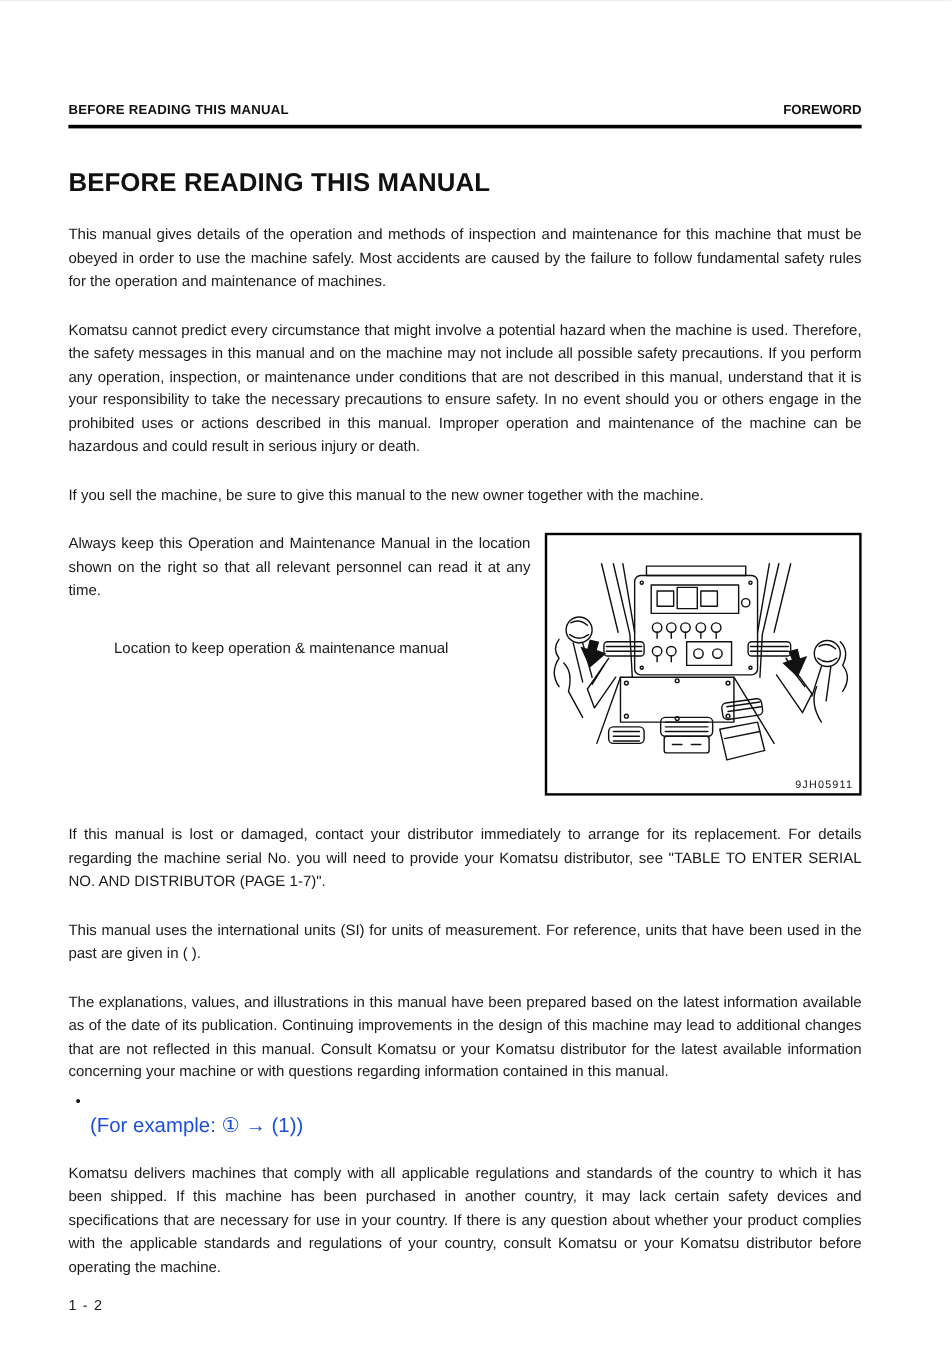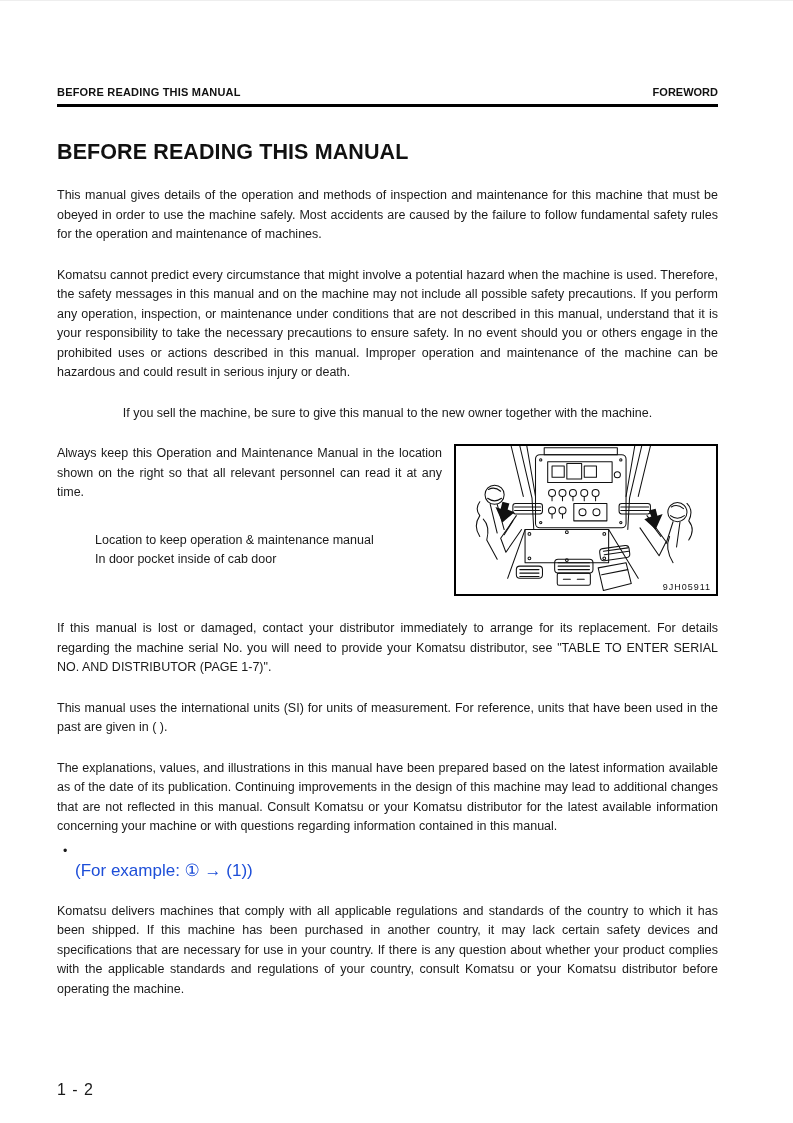--- a/index.html
+++ b/index.html
@@ -51,30 +51,30 @@
 
   
   p.body-text {
     font-size: 12.5px;
     line-height: 19.5px;
     text-align: justify;
     margin-top: 21px;
     margin-bottom: 19px;
     color: #1a1a1a;
   }
-  p.no-justify { text-align: center; }
+  p.no-justify { text-align: left; }
 
   .figure-section { margin-bottom: 0; }
   .figure-section::after { content: ""; display: block; clear: both; }
 
   .figure-box {
     float: right;
     position: relative;
     width: 264px;
-    height: 152px;
+    height: 219px;
     border: 2px solid #000;
     margin-left: 12px;
     margin-bottom: 2px;
     background: #fff;
   }
   .figure-box svg { display: block; width: 100%; height: 100%; }
   .figure-code {
     position: absolute;
     right: 5px;
     bottom: 2px;
@@ -122,21 +122,21 @@
     letter-spacing: 0.5px;
     white-space: nowrap;
     pointer-events: none;
   }
 
   
   .page-number {
     position: absolute;
     left: 57px;
     top: 1080px;
-    font-size: 16px;
+    font-size: 12px;
     color: #1a1a1a;
     letter-spacing: 1px;
   }
 </style>
 </head>
 <body>
 
 <div class="page">
 
 
@@ -280,21 +280,20 @@
             <line x1="150" y1="148" x2="180" y2="142"></line>
           </g>
         </svg>
         <span class="figure-code">9JH05911</span>
       </div>
 
       <p class="body-text">Always keep this Operation and Maintenance Manual in the location shown on the right so that all relevant personnel can read it at any time.</p>
 
       <div class="caption-block">
         <div>Location to keep operation &amp; maintenance manual</div>
-        <div>In door pocket inside of cab door</div>
       </div>
     </div>
 
     <p class="body-text after-figure">If this manual is lost or damaged, contact your distributor immediately to arrange for its replacement. For details regarding the machine serial No. you will need to provide your Komatsu distributor, see "TABLE TO ENTER SERIAL NO. AND DISTRIBUTOR (PAGE 1-7)".</p>
 
     <p class="body-text">This manual uses the international units (SI) for units of measurement. For reference, units that have been used in the past are given in ( ).</p>
 
     <p class="body-text">The explanations, values, and illustrations in this manual have been prepared based on the latest information available as of the date of its publication. Continuing improvements in the design of this machine may lead to additional changes that are not reflected in this manual. Consult Komatsu or your Komatsu distributor for the latest available information concerning your machine or with questions regarding information contained in this manual.</p>
 
     <div class="bullet-row">

